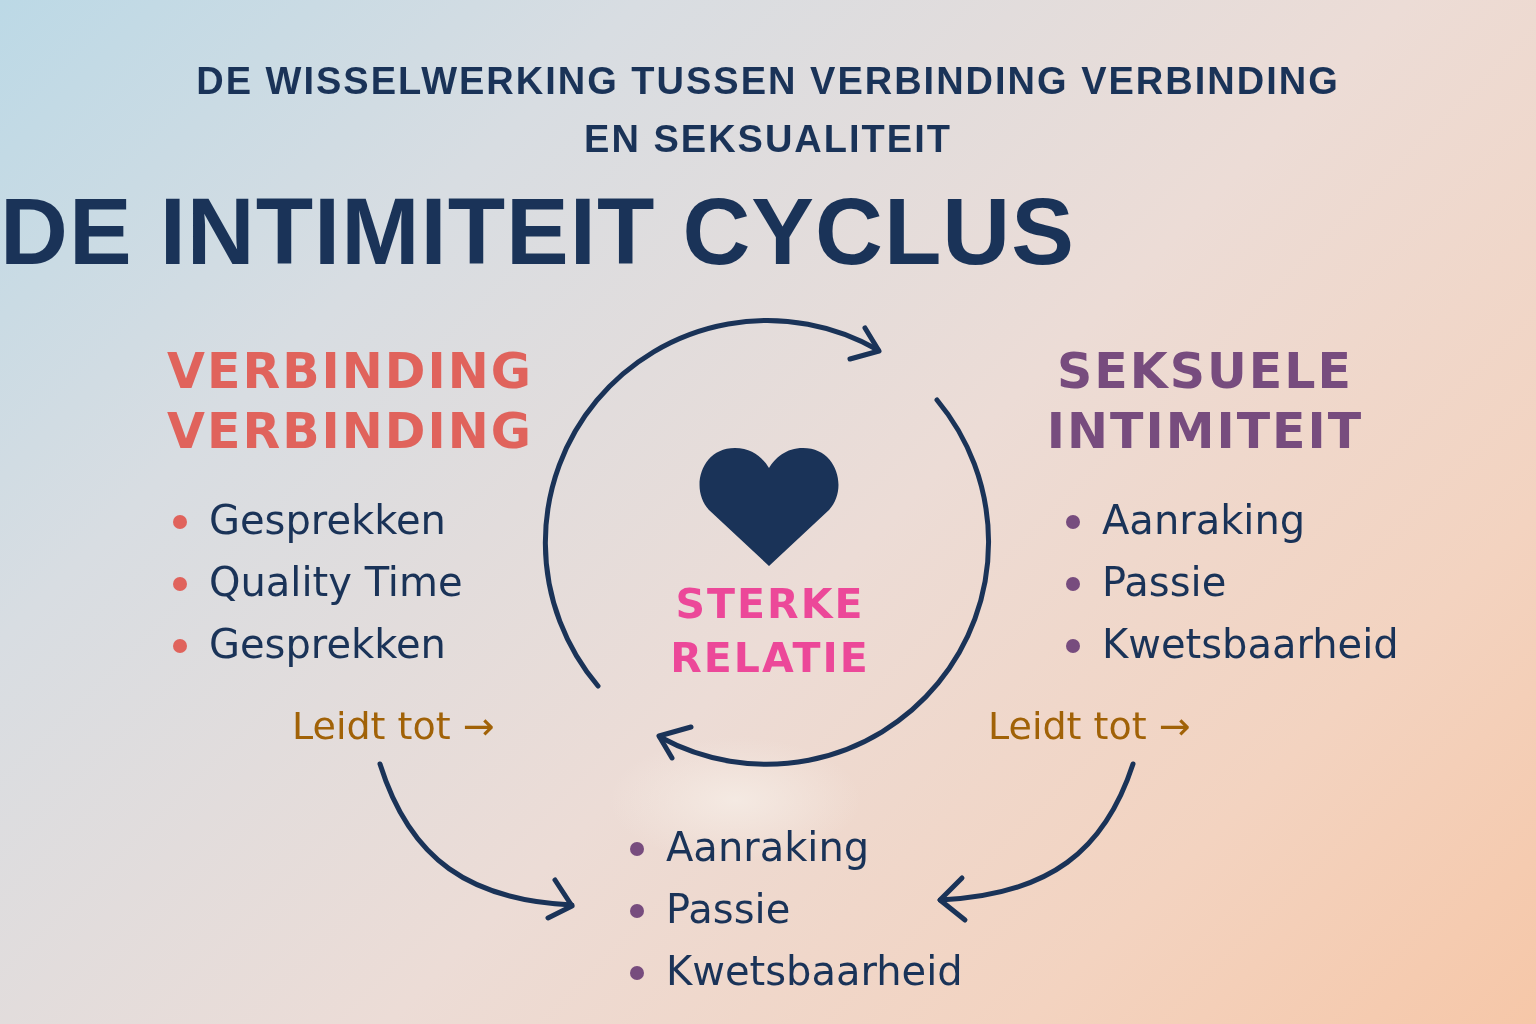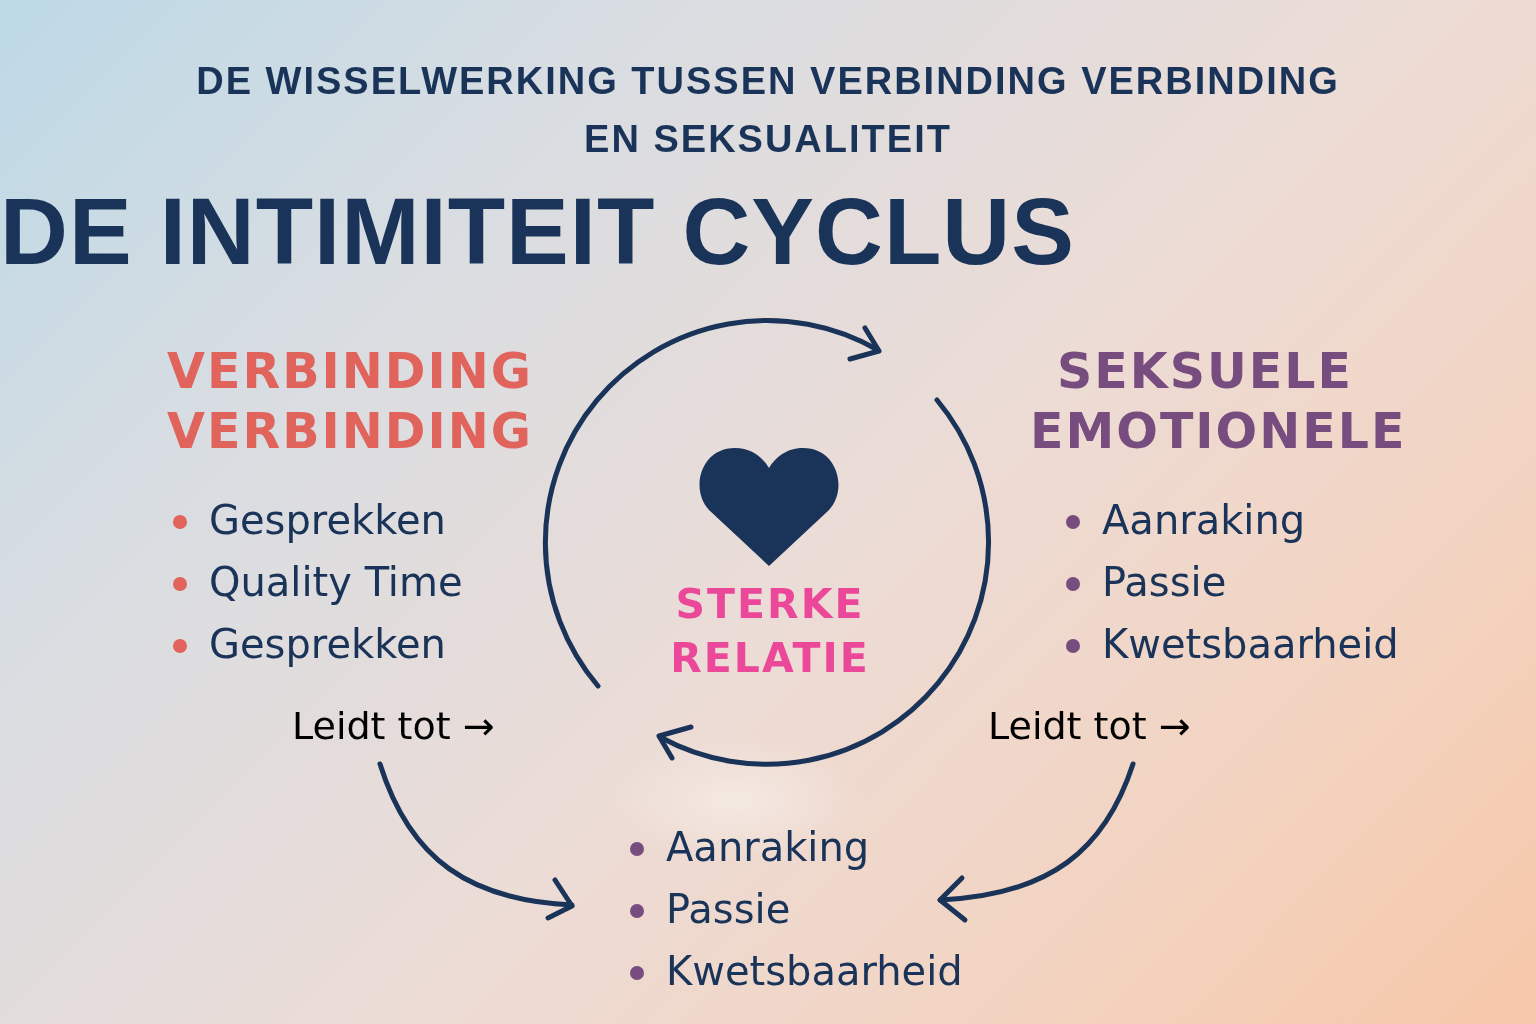--- a/index.html
+++ b/index.html
@@ -37,21 +37,21 @@
       position: absolute; left: 0; top: 26px; width: 14px; height: 14px; border-radius: 50%;
     }
     .emo-list { left: 165px; top: 481px; }
     .emo-list .dot { background: #e0635c; }
     .sex-list { left: 1058px; top: 481px; }
     .sex-list .dot { background: #774c7e; }
     .bottom-list { left: 622px; top: 808px; }
     .bottom-list li { line-height: 60px; }
     .bottom-list .dot { background: #774c7e; width: 12px; height: 12px; top: 26px; }
     .leidt {
-      font-family: "DejaVu Sans", sans-serif; font-size: 38px; color: #000000; white-space: nowrap;
+      font-family: "DejaVu Sans", sans-serif; font-size: 38px; color: #a16207; white-space: nowrap;
     }
     .leidt-left { left: 292px; top: 704px; }
     .leidt-right { left: 988px; top: 704px; }
     .center-label {
       left: 620px; width: 300px; top: 577px; text-align: center;
       font-family: "DejaVu Sans", sans-serif; font-weight: bold;
       font-size: 41px; letter-spacing: 2px; line-height: 54px; color: #ec4899;
     }
     svg.arrows { position: absolute; left: 0; top: 0; }
   </style>
@@ -90,21 +90,21 @@
 </div>
 <ul class="items emo-list">
   <li><span class="dot"></span><span>Gesprekken</span></li>
   <li><span class="dot"></span><span>Quality Time</span></li>
   <li><span class="dot"></span><span>Gesprekken</span></li>
 </ul>
 <div class="abs leidt leidt-left">Leidt tot →</div>
 
 <div class="abs section-title sex-title">
   <div>SEKSUELE</div>
-  <div>EMOTIONELE</div>
+  <div>INTIMITEIT</div>
 </div>
 <ul class="items sex-list">
   <li><span class="dot"></span><span>Aanraking</span></li>
   <li><span class="dot"></span><span>Passie</span></li>
   <li><span class="dot"></span><span>Kwetsbaarheid</span></li>
 </ul>
 <div class="abs leidt leidt-right">Leidt tot →</div>
 
 <div class="abs center-label">
   <div>STERKE</div>

